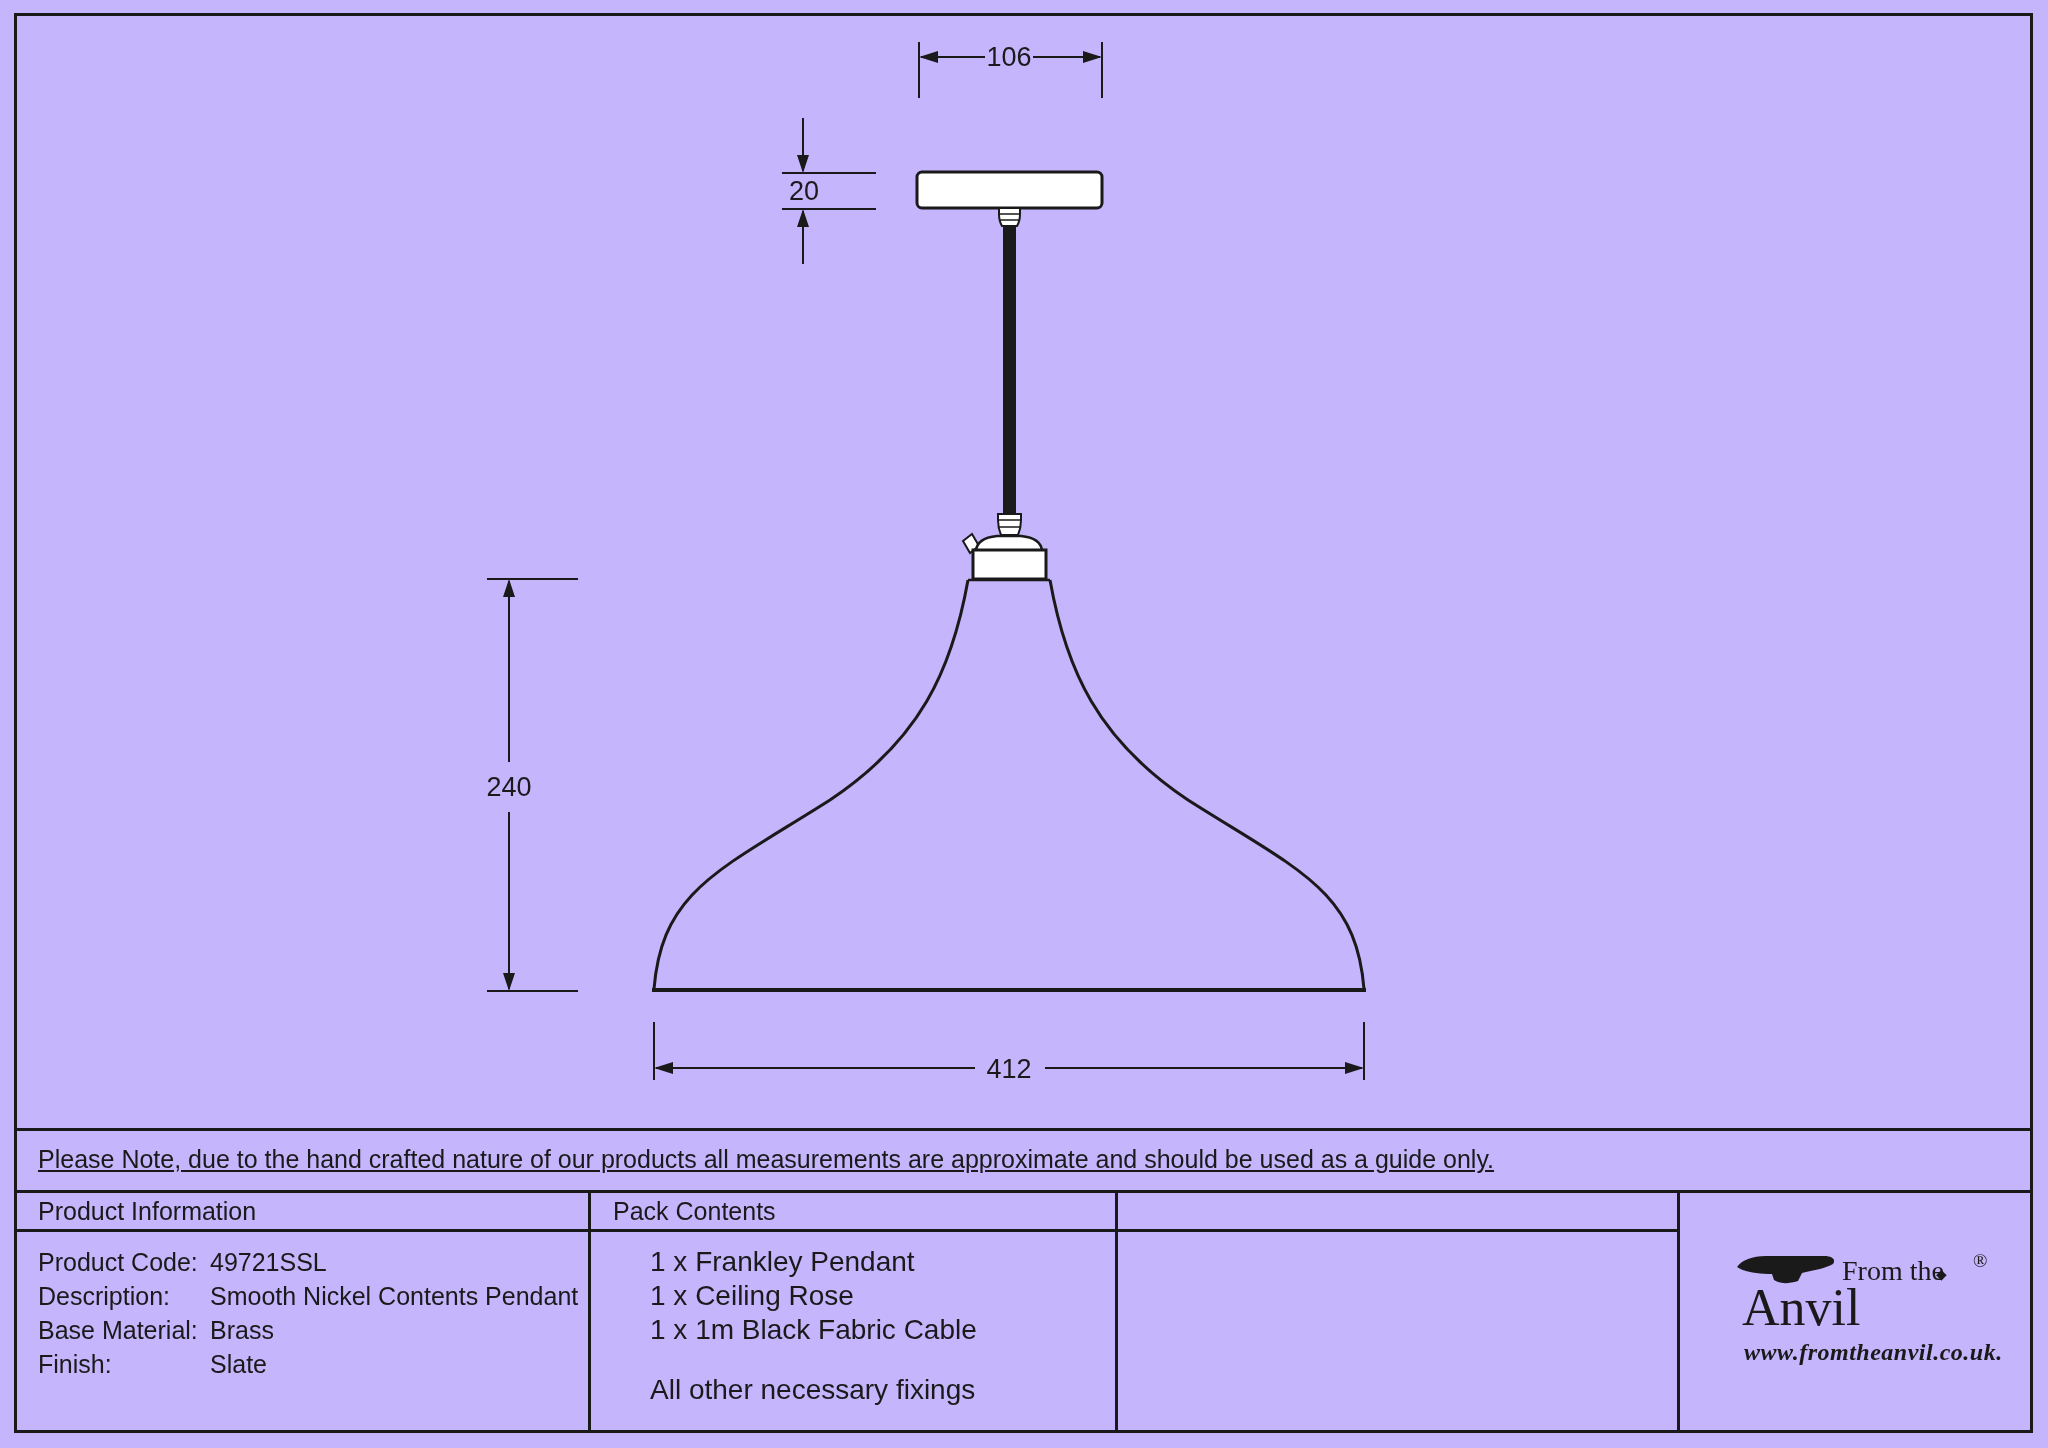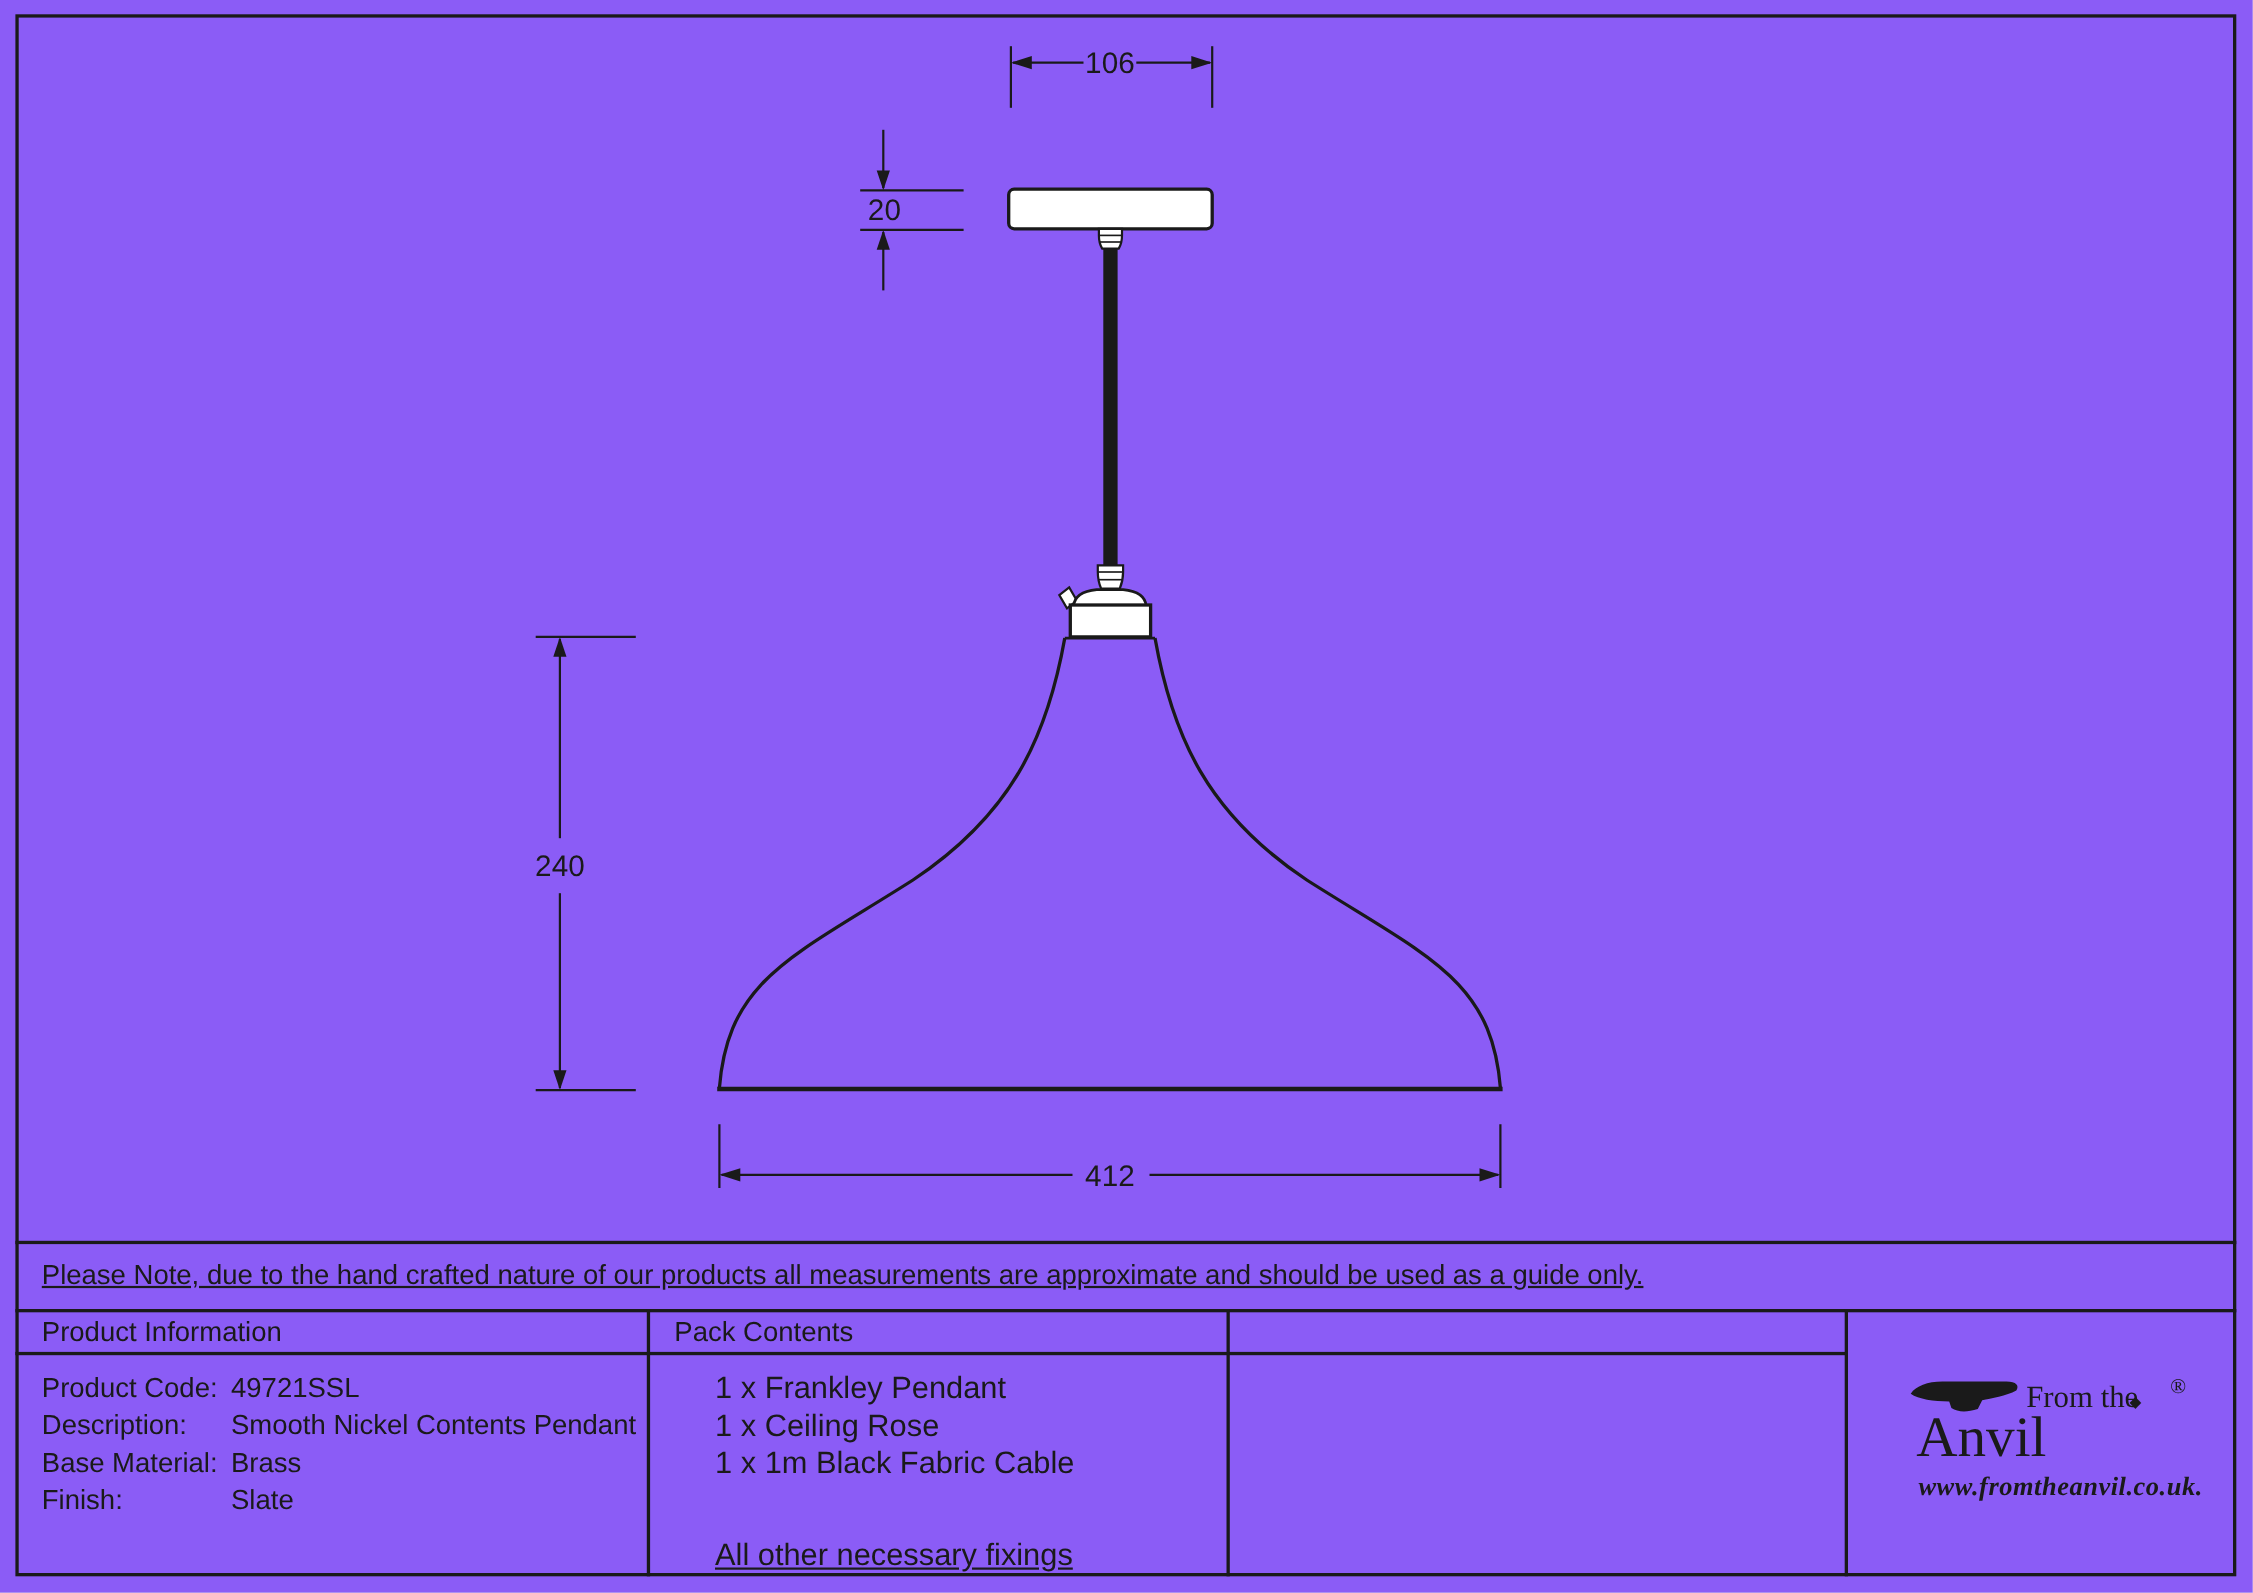--- a/index.html
+++ b/index.html
@@ -1,17 +1,17 @@
 <!DOCTYPE html>
 <html><head>
 <meta charset="utf-8">
 <style>
   html,body{margin:0;padding:0;background:#e8e8e8;}
   .page{
-    position:relative;width:2048px;height:1448px;background:#8b5cf6;
+    position:relative;width:2048px;height:1448px;background:#c4b5fd;
     font-family:"Liberation Sans",sans-serif;color:#1a1a1a;overflow:hidden;
   }
   .frame{
     position:absolute;left:14px;top:13px;width:2019px;height:1420px;
     border:3px solid #1a1a1a;box-sizing:border-box;
   }
   .hline,.vline{position:absolute;background:#1a1a1a;}
   .drawing{position:absolute;left:0;top:0;}
   .dim-label{font-family:"Liberation Sans",sans-serif;font-size:27px;fill:#1a1a1a;}
   .note-bar{
@@ -21,21 +21,21 @@
     text-decoration:underline;
   }
   .th{
     position:absolute;height:36px;display:flex;align-items:center;
     font-size:25px;
   }
   .kv{position:absolute;left:38px;top:1245px;line-height:34px;font-size:25px;}
   .kv-row{display:flex;}
   .kv-label{width:172px;}
   .pack{position:absolute;left:650px;top:1245px;line-height:34px;font-size:28px;}
-  .pack-footer{margin-top:50px;text-decoration:underline;}
+  .pack-footer{margin-top:26px;}
   .logo-cell{position:absolute;left:1680px;top:1193px;width:350px;height:237px;}
   .logo-cell *{position:absolute;}
   .logo-brand{
     left:62px;top:74px;font-family:"Liberation Serif",serif;font-size:52px;
     line-height:82px;letter-spacing:0px;font-weight:500;
   }
   .logo-tagline{left:162px;top:64px;font-family:"Liberation Serif",serif;font-size:28px;line-height:28px;}
   .logo-diamond{left:256px;top:74px;font-size:14px;line-height:14px;}
   .logo-reg{left:293px;top:58px;font-family:"Liberation Serif",serif;font-size:19px;line-height:19px;}
   .logo-site{

